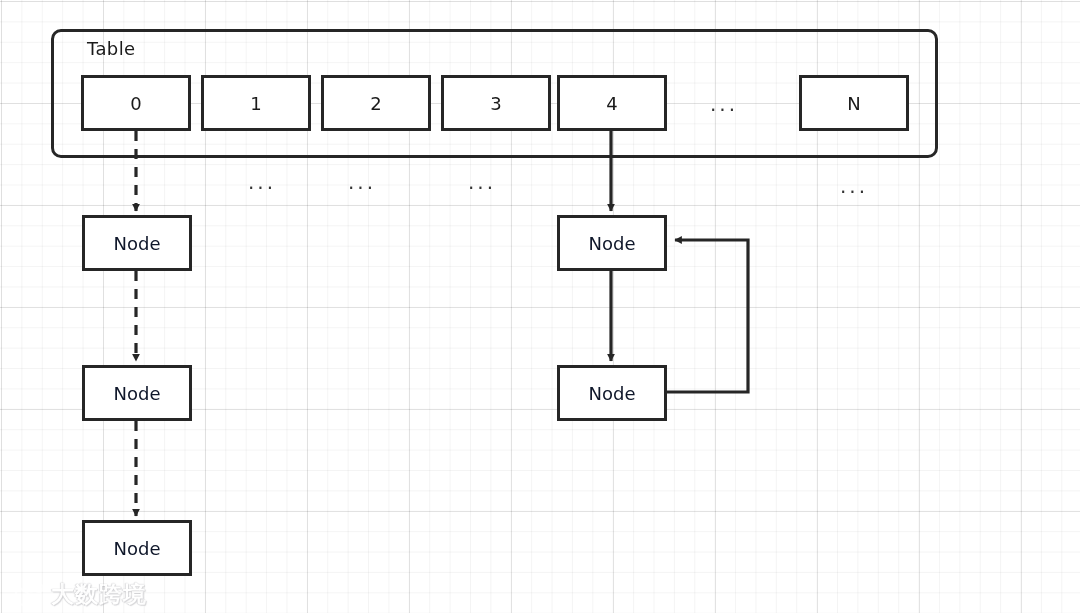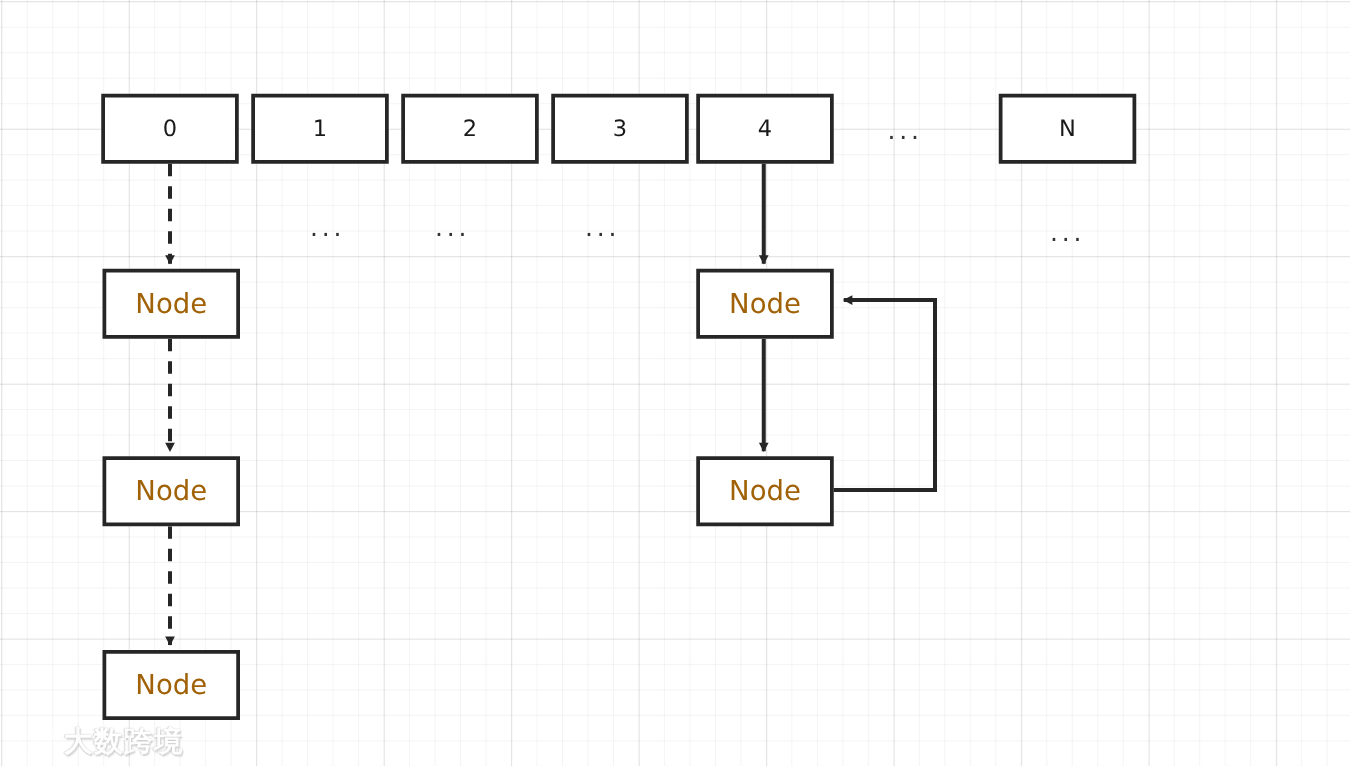--- a/index.html
+++ b/index.html
@@ -70,22 +70,22 @@
   .node {
     position: absolute;
     width: 110px;
     height: 56px;
     border: 3px solid #262626;
     box-sizing: border-box;
     background: #ffffff;
     display: flex;
     align-items: center;
     justify-content: center;
-    font-size: 22px;
-    color: #a16207;
+    font-size: 18px;
+    color: #0f172a;
   }
 
   
   .ellipsis {
     position: absolute;
     font-size: 20px;
     color: #333333;
     letter-spacing: 3px;
     line-height: 1;
     white-space: nowrap;
@@ -130,20 +130,23 @@
     letter-spacing: 1px;
     line-height: 1;
     white-space: nowrap;
   }
 </style>
 </head>
 <body>
 
 <div id="canvas">
 
+  <div class="table-container">
+    <div class="table-label">Table</div>
+  </div>
 
   <div class="cell" style="left:81px;">0</div>
   <div class="cell" style="left:201px;">1</div>
   <div class="cell" style="left:321px;">2</div>
   <div class="cell" style="left:441px;">3</div>
   <div class="cell" style="left:557px;">4</div>
   <div class="cell" style="left:799px;">N</div>
 
   <div class="ellipsis" style="left:710px; top:94px;">...</div>
 

